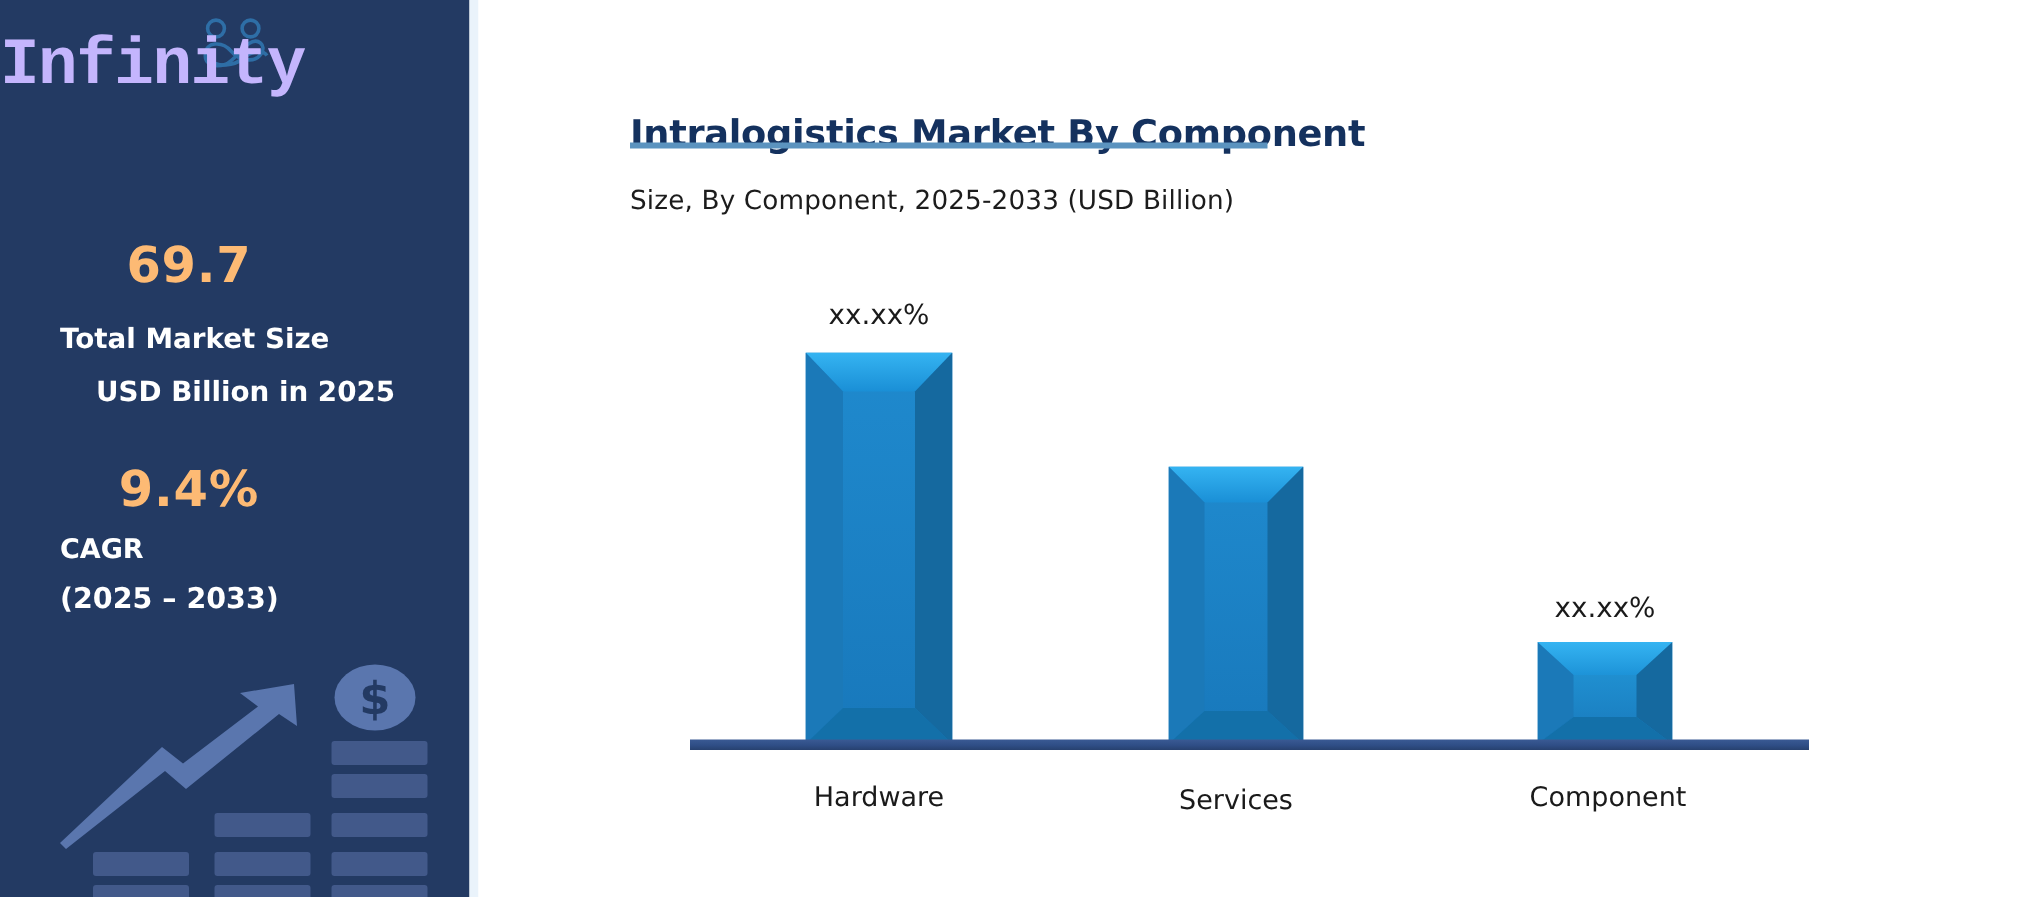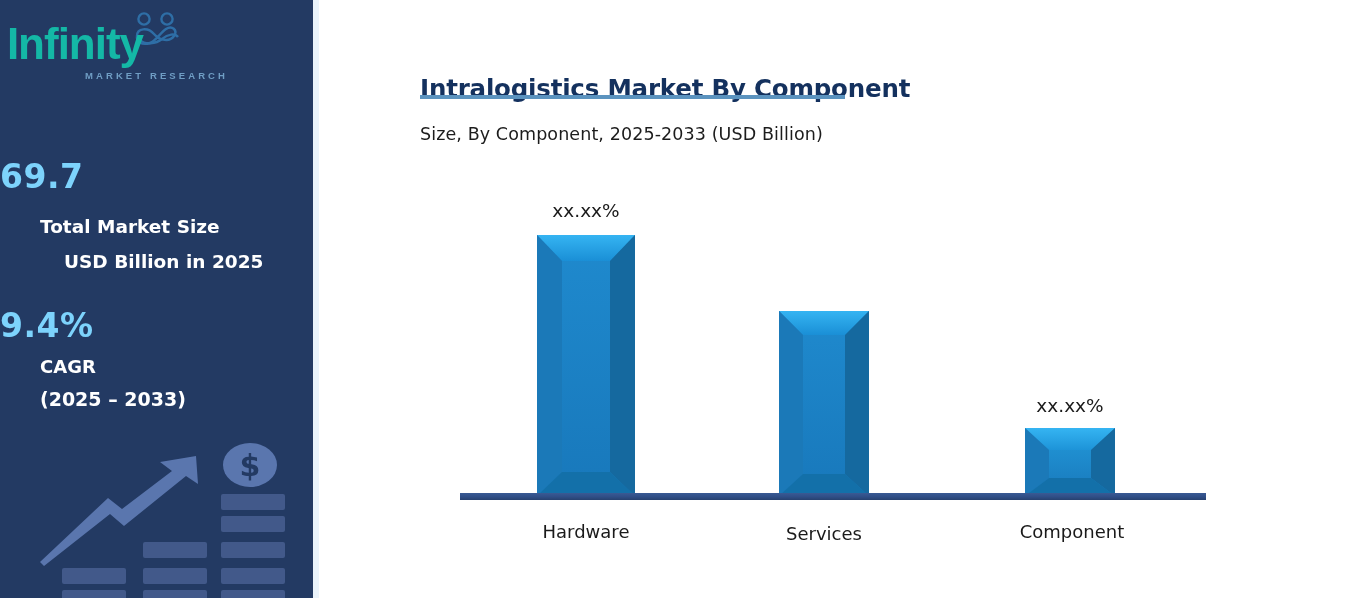--- a/index.html
+++ b/index.html
@@ -23,35 +23,35 @@
 
   
   #logo { position: absolute; left: 0; top: 8px; width: 313px; height: 86px; }
   #logo-mark {
     position: absolute; left: 50%; top: 2px; transform: translateX(-50%);
     width: 150px; height: 62px;
   }
   #logo-word {
     position: absolute; left: 0; top: 12px; width: 150px;
     text-align: center;
-    font-family: Liberation Sans, sans-serif;
+    font-family: Liberation Mono, monospace;
     font-size: 44px; font-weight: bold; letter-spacing: -1px;
-    color: #14b8a6; line-height: 48px;
+    color: #c4b5fd; line-height: 48px;
   }
   #logo-tag {
     position: absolute; left: 0; top: 62px; width: 313px;
     text-align: center;
     font-size: 9.5px; font-weight: bold; letter-spacing: 3.1px;
     color: #6f9dc4;
   }
 
   
   .stat-big {
-    position: absolute; left: 0; width: 252px; 
-    color: #7dd3fc; font-weight: bold;
+    position: absolute; left: 0; width: 252px; text-align: center;
+    color: #fdba74; font-weight: bold;
     font-family: "DejaVu Sans", sans-serif;
     font-size: 33px; letter-spacing: 0.5px;
   }
   .stat-line {
     position: absolute; left: 0; width: 313px; text-align: left;
     color: #ffffff; font-weight: bold;
     font-family: "DejaVu Sans", sans-serif;
     font-size: 18.5px;
     padding-left: 40px;
   }
@@ -120,21 +120,20 @@
     <div id="logo">
       <svg id="logo-mark" viewBox="0 0 150 62">
         <g fill="none" stroke="#2e6ea6" stroke-width="2.4">
           <circle cx="62" cy="9" r="5.6"></circle>
           <circle cx="85" cy="9" r="5.6"></circle>
           <path d="M55 26 C55 18, 66 17, 72 24 C78 31, 88 32, 92 26 C96 20, 90 15, 84 19 C78 23, 74 31, 68 33 C60 35.5, 54 32, 55 26 Z"></path>
           <path d="M58 30 C63 35, 74 34, 80 29 C86 24, 93 23, 96 27"></path>
         </g>
       </svg>
       <div id="logo-word">Infinity</div>
-      <div id="logo-tag">MARKET RESEARCH</div>
     </div>
 
     <div class="stat-big" id="stat1-value">69.7</div>
     <div class="stat-line" id="stat1-label1">Total Market Size</div>
     <div class="stat-line" id="stat1-label2">USD Billion in 2025</div>
 
     <div class="stat-big" id="stat2-value">9.4%</div>
     <div class="stat-line" id="stat2-label1">CAGR</div>
     <div class="stat-line" id="stat2-label2">(2025 – 2033)</div>
 

